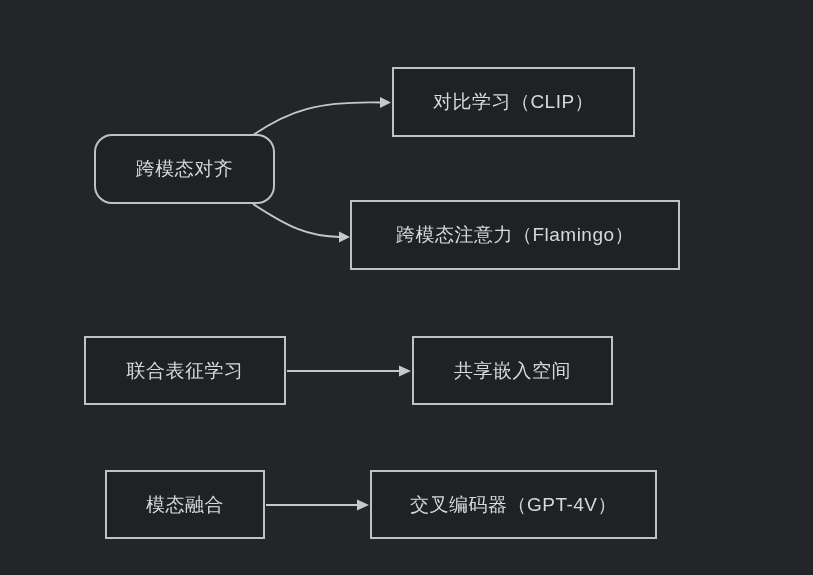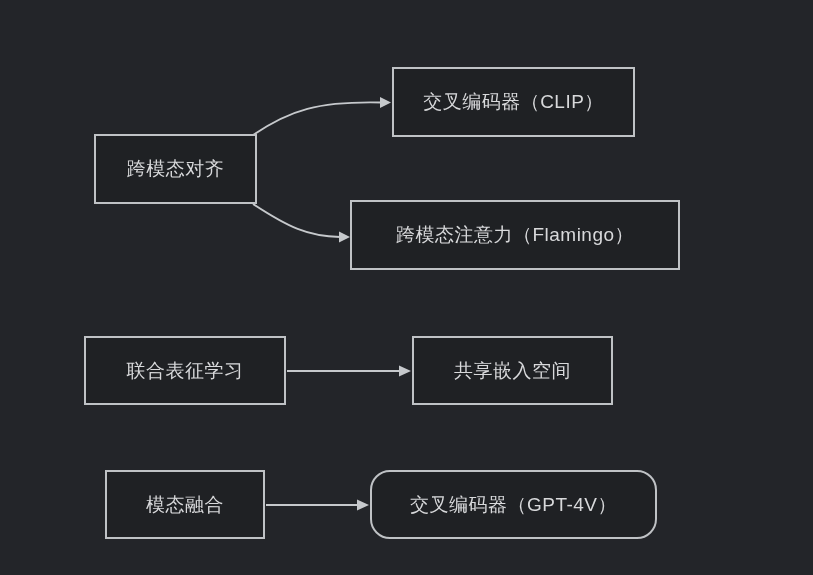--- a/index.html
+++ b/index.html
@@ -32,27 +32,27 @@
     font-size: 19px;
     font-weight: 400;
     letter-spacing: 0.5px;
     display: flex;
     align-items: center;
     justify-content: center;
     text-align: center;
     white-space: nowrap;
   }
   
-  .n-cross-modal-alignment      { left: 94px;  top: 134px; width: 163px; height: 70px; }
+  .n-cross-modal-alignment      { left: 94px;  top: 134px; width: 181px; height: 70px; border-radius: 18px; }
   .n-contrastive-learning       { left: 392px; top: 67px;  width: 243px; height: 70px; }
   .n-cross-modal-attention      { left: 350px; top: 200px; width: 330px; height: 70px; justify-content: center; }
   .n-joint-representation       { left: 84px;  top: 336px; width: 202px; height: 69px; }
   .n-shared-embedding           { left: 412px; top: 336px; width: 201px; height: 69px; }
   .n-modality-fusion            { left: 105px; top: 470px; width: 160px; height: 69px; text-align: right; }
-  .n-cross-encoder              { left: 370px; top: 470px; width: 287px; height: 69px; border-radius: 20px; }
+  .n-cross-encoder              { left: 370px; top: 470px; width: 287px; height: 69px; }
 </style>
 </head>
 <body>
 
 <div class="canvas">
 
   <svg class="edges-layer" viewBox="0 0 813 575" xmlns="http://www.w3.org/2000/svg">
     <g stroke="#c6c9cc" stroke-width="1.8" fill="none">
       <path d="M253,135 C290,110 318,101 382,102.5"></path>
       <path d="M253,204 C288,227 308,236.5 340,237"></path>
@@ -65,21 +65,21 @@
       <polygon points="411,371 399,365.5 399,376.5"></polygon>
       <polygon points="369,505 357,499.5 357,510.5"></polygon>
     </g>
   </svg>
 
   <div class="node n-cross-modal-alignment">
     <span>跨模态对齐</span>
   </div>
 
   <div class="node n-contrastive-learning">
-    <span>交叉编码器（CLIP）</span>
+    <span>对比学习（CLIP）</span>
   </div>
 
   <div class="node n-cross-modal-attention">
     <span>跨模态注意力（Flamingo）</span>
   </div>
 
   <div class="node n-joint-representation">
     <span>联合表征学习</span>
   </div>
 

